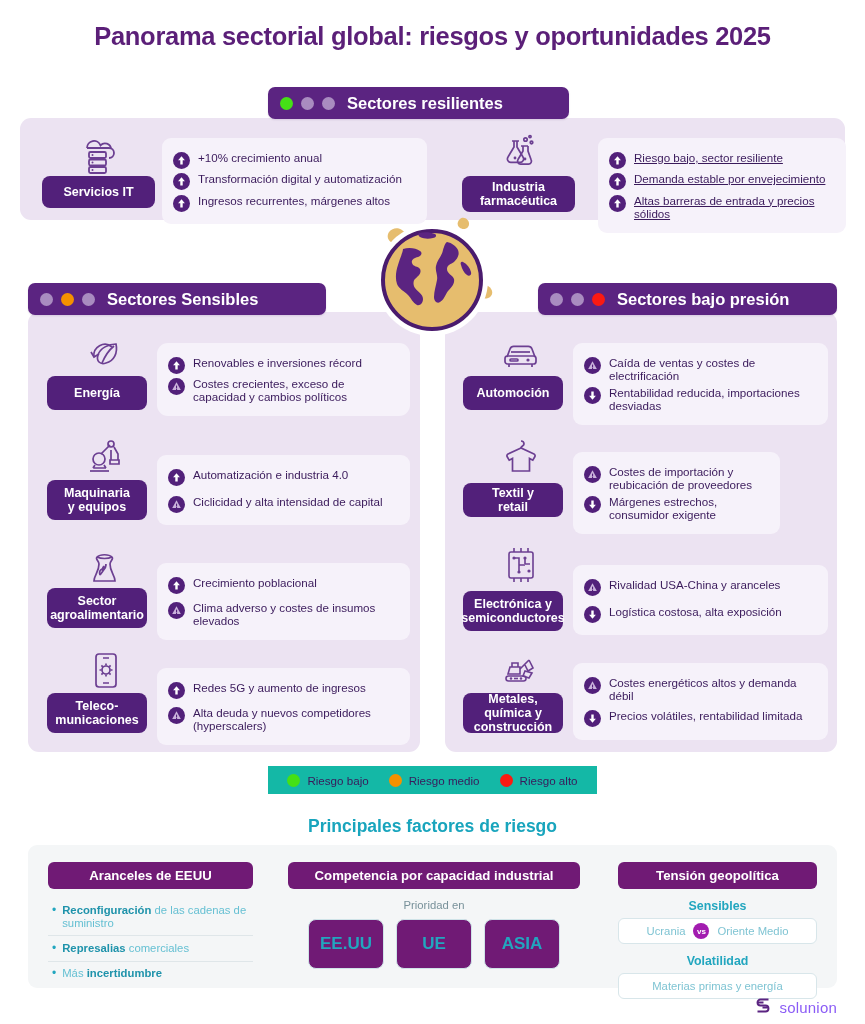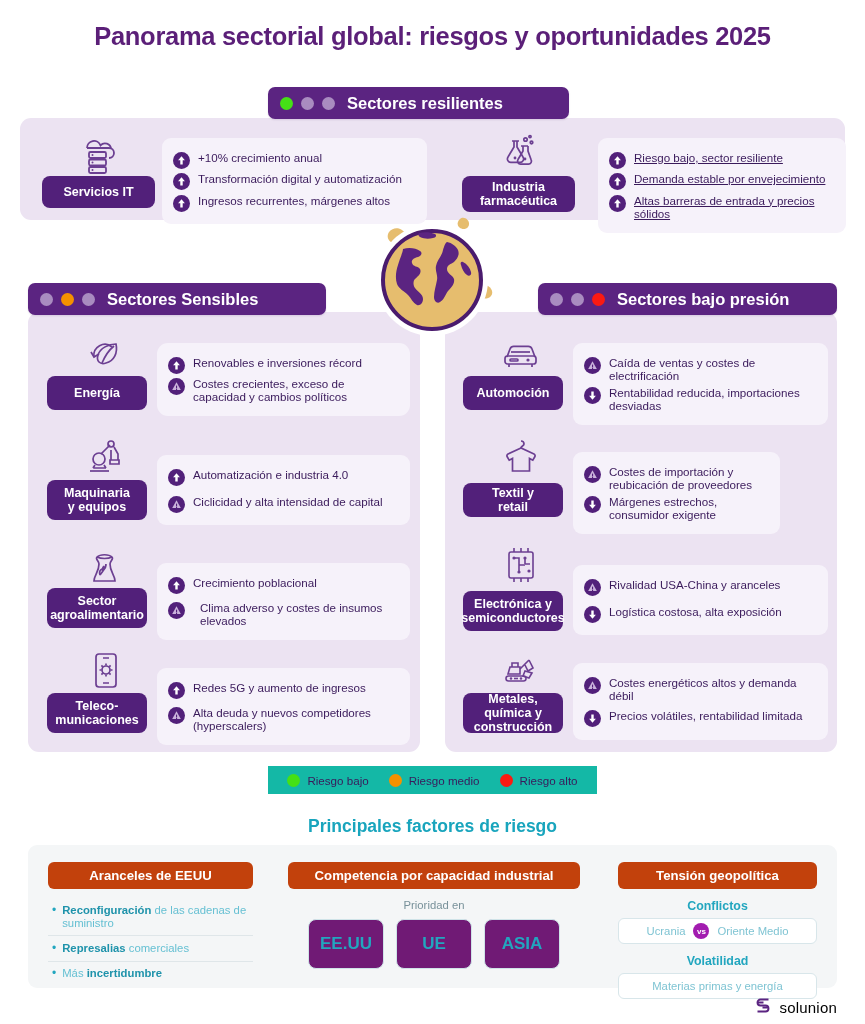--- a/index.html
+++ b/index.html
@@ -76,21 +76,21 @@
   .risk-title{
     position:absolute;left:0;top:816px;width:865px;text-align:center;
     font-size:17.5px;font-weight:bold;color:#19a5bd;
   }
   .risk-panel{
     position:absolute;left:28px;top:845px;width:809px;height:143px;
     background:#f4f6f7;border-radius:9px;
   }
   .risk-card{position:absolute;top:0;}
   .risk-head{
-    background:#c2410c;border-radius:6px;color:#fff;font-weight:bold;
+    background:#701a75;border-radius:6px;color:#fff;font-weight:bold;
     font-size:13.2px;text-align:center;padding:6px 8px;box-sizing:border-box;
     white-space:nowrap;
   }
   .risk-bullets{margin-top:9px;}
   .rb{display:flex;align-items:flex-start;padding:5.5px 0 5.5px 4px;}
   .rb + .rb{border-top:1px solid #dfe6e9;}
   .rb-dot{color:#22a6bf;font-size:12px;line-height:13px;margin-right:6px;}
   .rb-txt{font-size:11.3px;line-height:13.2px;color:#66c0d3;}
   .rb-txt b{color:#1f93ab;font-weight:bold;}
 
@@ -117,21 +117,21 @@
     width:16px;height:16px;border-radius:50%;background:#a21caf;color:#fff;
     font-size:8px;font-weight:bold;display:flex;align-items:center;
     justify-content:center;
   }
 
   
   .footer-logo{
     position:absolute;right:28px;top:995px;display:flex;align-items:center;gap:7px;
   }
   .footer-logo .lg-name{
-    font-size:15px;color:#000000;font-weight:500;letter-spacing:.2px;text-align:center;
+    font-size:15px;color:#8b5cf6;font-weight:500;letter-spacing:.2px;text-align:center;
   }
 </style>
 </head>
 <body>
 
 <div class="page">
 
   <div class="title">Panorama sectorial global: riesgos y oportunidades 2025</div>
 
   <div class="panel" style="left:20px;top:118px;width:825px;height:102px;"></div>
@@ -344,21 +344,21 @@
     <div class="bullets" style="left:110px;top:18px;width:253px;">
       <div class="bl">
         <span class="bl-ico">
           <svg width="17" height="17" viewBox="0 0 17 17">
               <circle cx="8.5" cy="8.5" r="8.5" fill="#52207a"></circle>
               <path d="M8.5 4.2l3.4 4H9.7v4.4H7.3V8.2H5.1z" fill="#fff"></path>
             </svg>
         </span>
         <span class="bl-txt">Crecimiento poblacional</span>
       </div>
-      <div class="bl" style="margin-top:7px;gap:7px;">
+      <div class="bl" style="margin-top:7px;">
         <span class="bl-ico">
           <svg width="17" height="17" viewBox="0 0 17 17">
               <circle cx="8.5" cy="8.5" r="8.5" fill="#52207a"></circle>
               <path d="M8.5 4.3l4.3 7.8H4.2z" fill="#cbb3dc"></path>
               <rect x="8" y="7.6" width="1.1" height="2.9" fill="#52207a"></rect>
               <rect x="8" y="11" width="1.1" height="1.1" fill="#52207a"></rect>
             </svg>
         </span>
         <span class="bl-txt">Clima adverso y costes de insumos elevados</span>
       </div>
@@ -594,21 +594,21 @@
     <div class="prio-label">Prioridad en</div>
     <div class="prio-row">
       <div class="prio-box">EE.UU</div>
       <div class="prio-box">UE</div>
       <div class="prio-box">ASIA</div>
     </div>
   </div>
 
   <div class="risk-card" style="left:618px;top:862px;width:199px;">
     <div class="risk-head">Tensión geopolítica</div>
-    <div class="geo-sub">Conflictos</div>
+    <div class="geo-sub">Sensibles</div>
     <div class="geo-pill">
       <span>Ucrania</span>
       <span class="vs">vs</span>
       <span>Oriente Medio</span>
     </div>
     <div class="geo-sub">Volatilidad</div>
     <div class="geo-pill">
       <span>Materias primas y energía</span>
     </div>
   </div>

